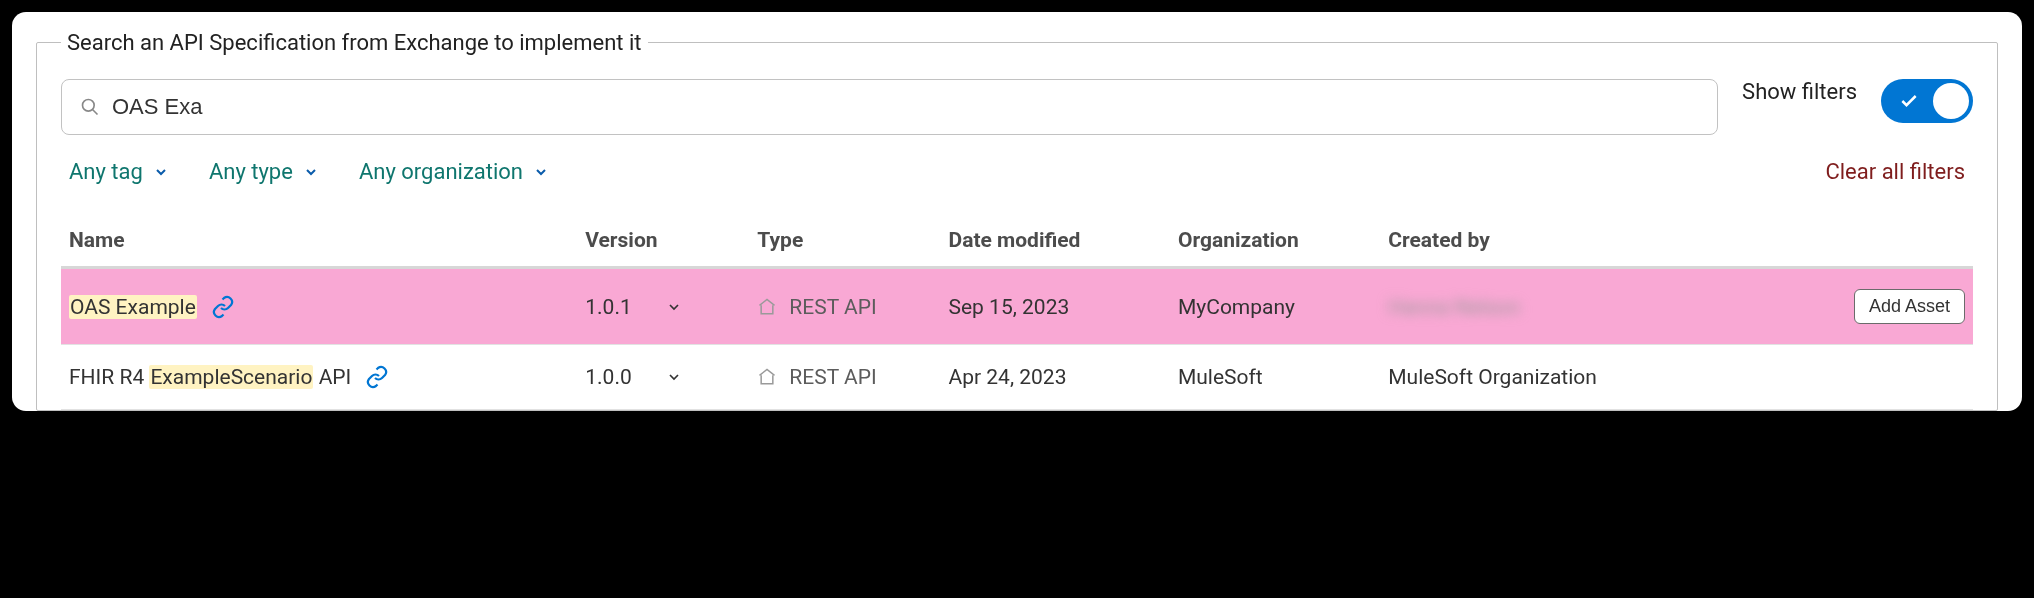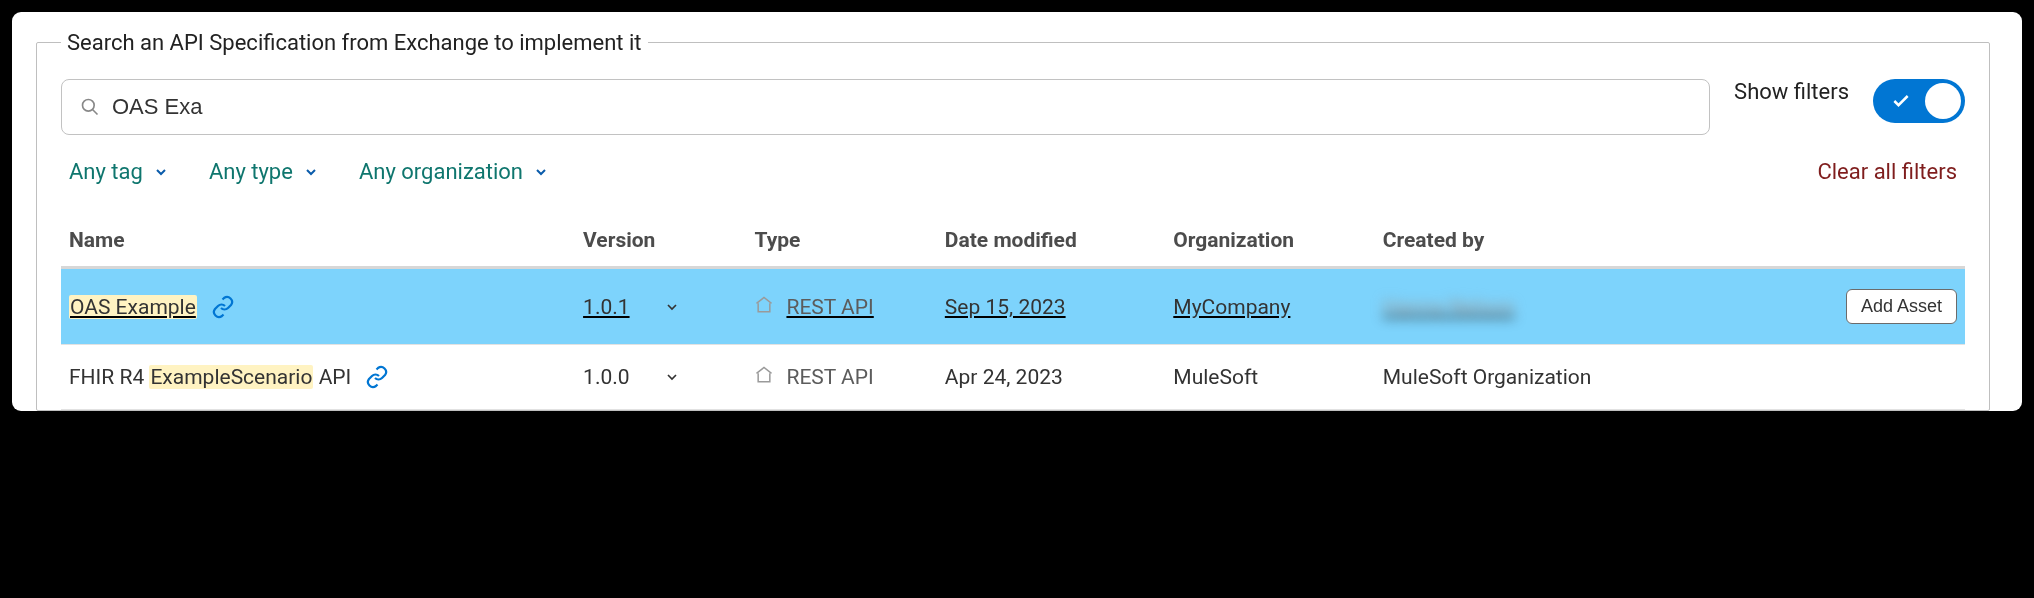--- a/index.html
+++ b/index.html
@@ -3,22 +3,22 @@
 <meta charset="utf-8">
 <style>
   * { box-sizing: border-box; margin: 0; padding: 0; }
   body {
     font-family: -apple-system, BlinkMacSystemFont, "Segoe UI", Roboto, Helvetica, Arial, sans-serif;
     background: #000;
     padding: 12px;
   }
   .window {
     background: #fff;
-    border-radius: 9px;
-    padding: 18px 32px 0 24px;
+    border-radius: 14px;
+    padding: 18px 24px 0 24px;
     height: 100%;
   }
   fieldset.section {
     border: 1px solid #bfbfbf;
     border-radius: 2px;
     padding: 18px 24px 0 24px;
   }
   fieldset.section > legend {
     padding: 0 6px;
     font-size: 22px;
@@ -105,35 +105,34 @@
     font-size: 21px;
     font-weight: 700;
     color: #4c4c4c;
     padding: 14px 8px;
     border-bottom: 3px solid #d7d7d7;
   }
   table.results tbody tr {
     border-bottom: 1px solid #e2e2e2;
   }
   table.results tbody tr.selected {
-    background: #7dd3fc;
-    text-decoration: underline;
+    background: #f9a8d4;
   }
   table.results tbody td {
     font-size: 21px;
     color: #333;
     padding: 20px 8px;
     vertical-align: middle;
   }
   .name-cell { display:flex; align-items:center; gap:14px; }
   .highlight { background: #fff3c2; border-radius:2px; padding:0 1px;}
   .link-icon { color:#0176d3; display:flex; }
   .version-cell { display:flex; align-items:center; gap:34px; }
   .version-chevron { color:#333; display:flex; }
-  .type-cell { display:flex; gap:12px; color:#5c5c5c; }
+  .type-cell { display:flex; align-items:center; gap:12px; color:#5c5c5c; }
   .api-icon { color:#9a9a9a; display:flex; }
   .blurred { filter: blur(6px); color:#999;}
   .add-asset-btn {
     border: 1px solid #6b6b6b;
     background: #fff;
     border-radius: 6px;
     padding: 6px 14px;
     font-size: 18px;
     color: #333;
     cursor: pointer;

